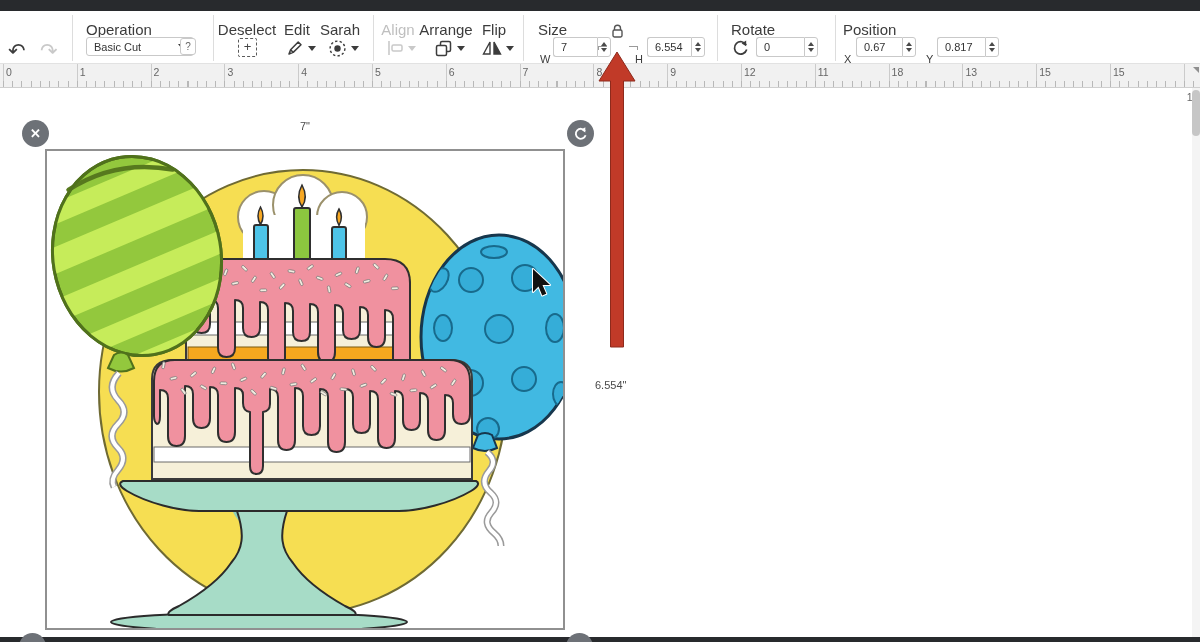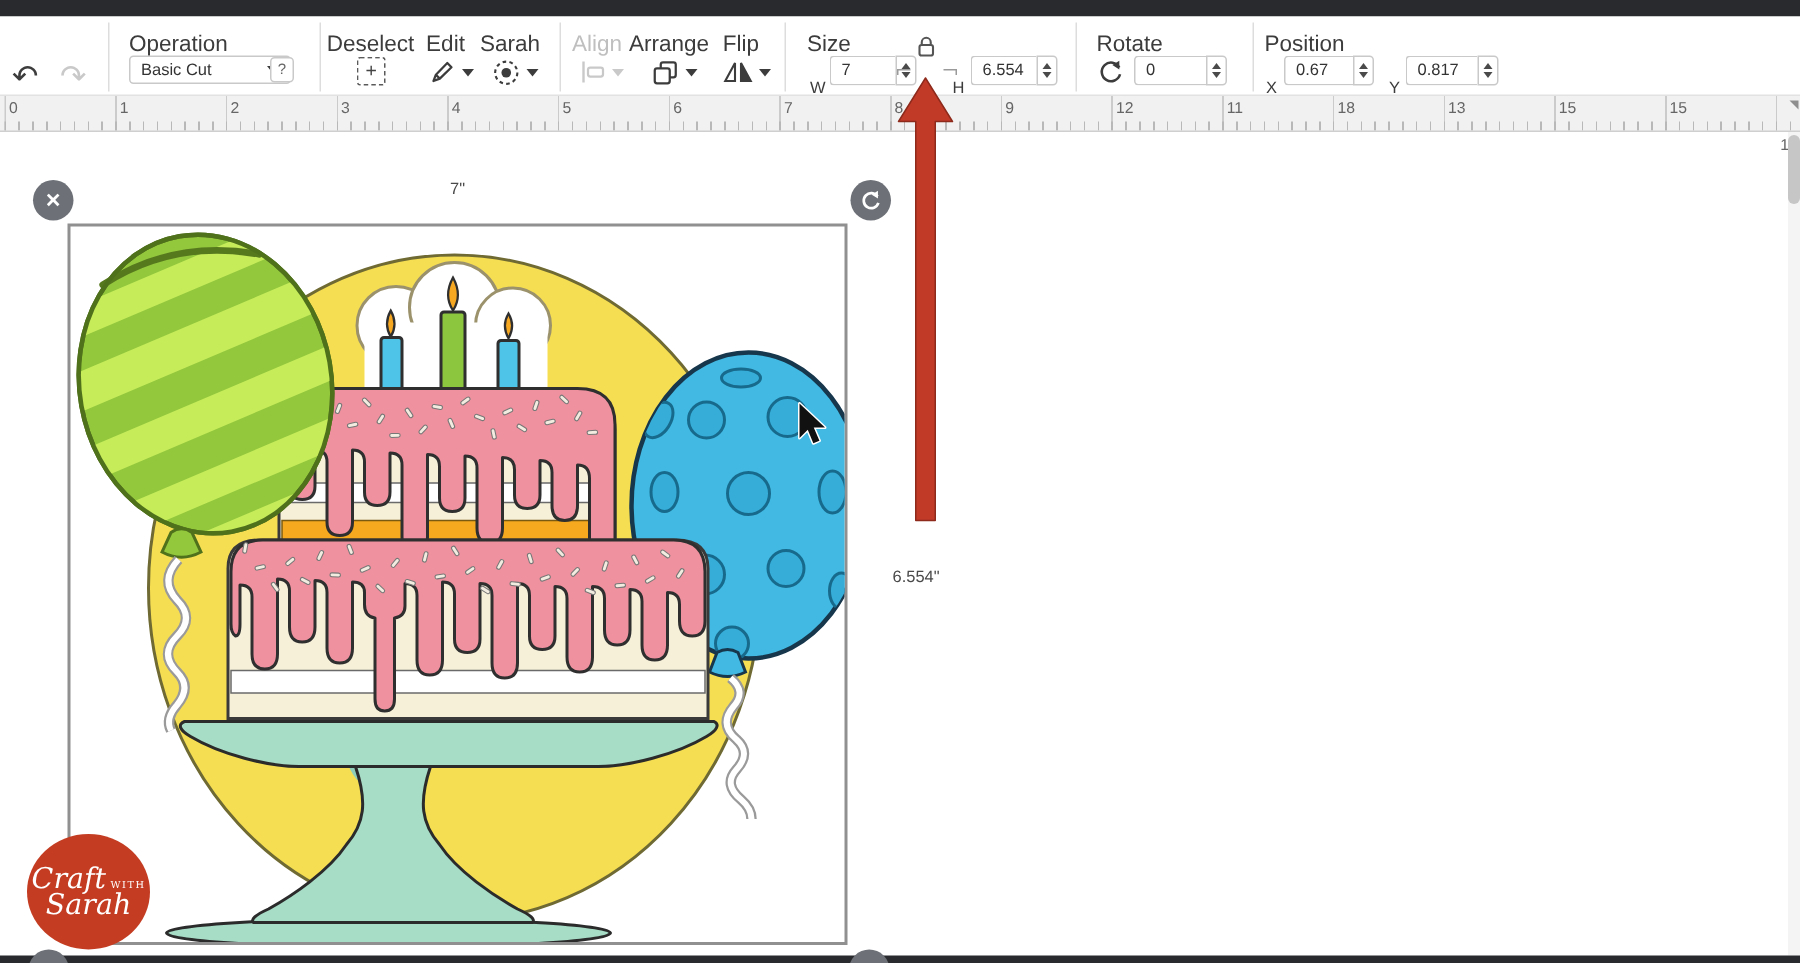--- a/index.html
+++ b/index.html
@@ -429,22 +429,15 @@
   </div>
 
   <svg class="arrow-annotation" width="40" height="299" viewBox="0 0 40 299">
     <polygon points="19,2 37,31 25.5,31 25.5,297 12.5,297 12.5,31 1,31" fill="var(--accent_arrow)" stroke="#8e2a1c" stroke-width="1" stroke-linejoin="round"></polygon>
   </svg>
 
   <svg class="cursor" width="22" height="30" viewBox="0 0 22 30">
     <polygon points="2,1 2,24 7.5,18.5 11.2,27.5 15.3,25.8 11.5,17 19,17" fill="#111" stroke="#fff" stroke-width="2" paint-order="stroke" stroke-linejoin="round"></polygon>
   </svg>
 
-  <div class="logo">
-    <div class="row1">
-      <span class="w1">Craft</span>
-      <span class="w2">with</span>
-    </div>
-    <span class="w3">Sarah</span>
-  </div>
 
   <div class="bottombar"></div>
 </div>
 
 </body></html>

